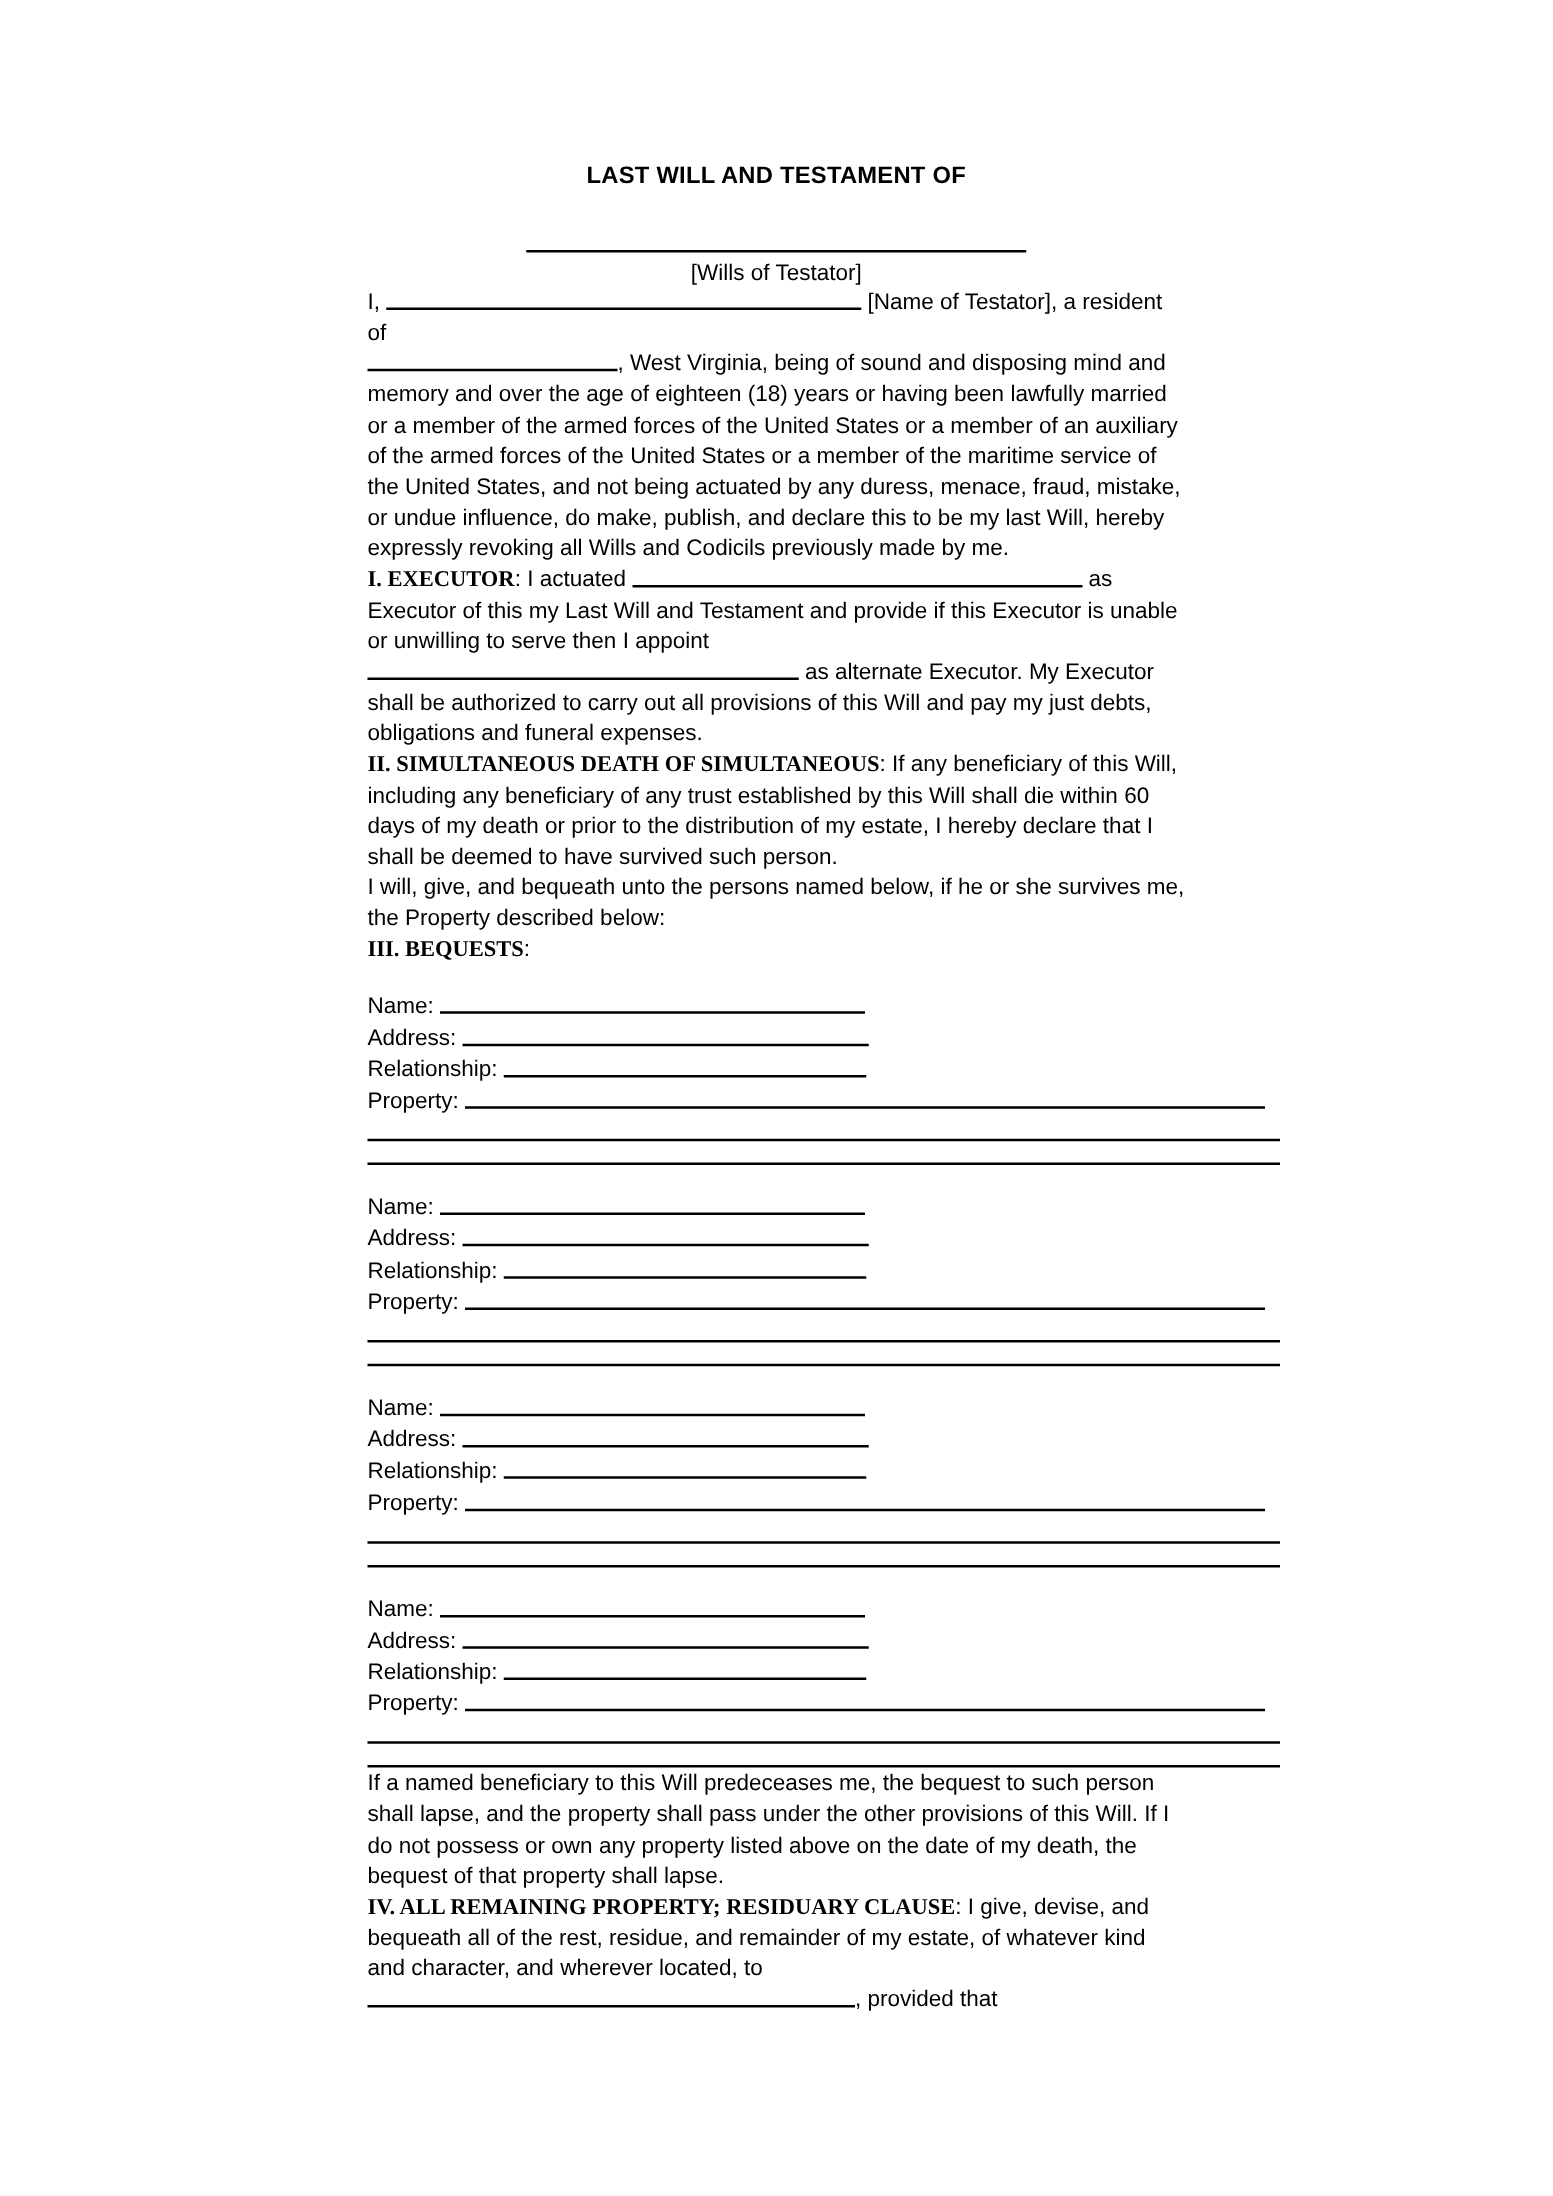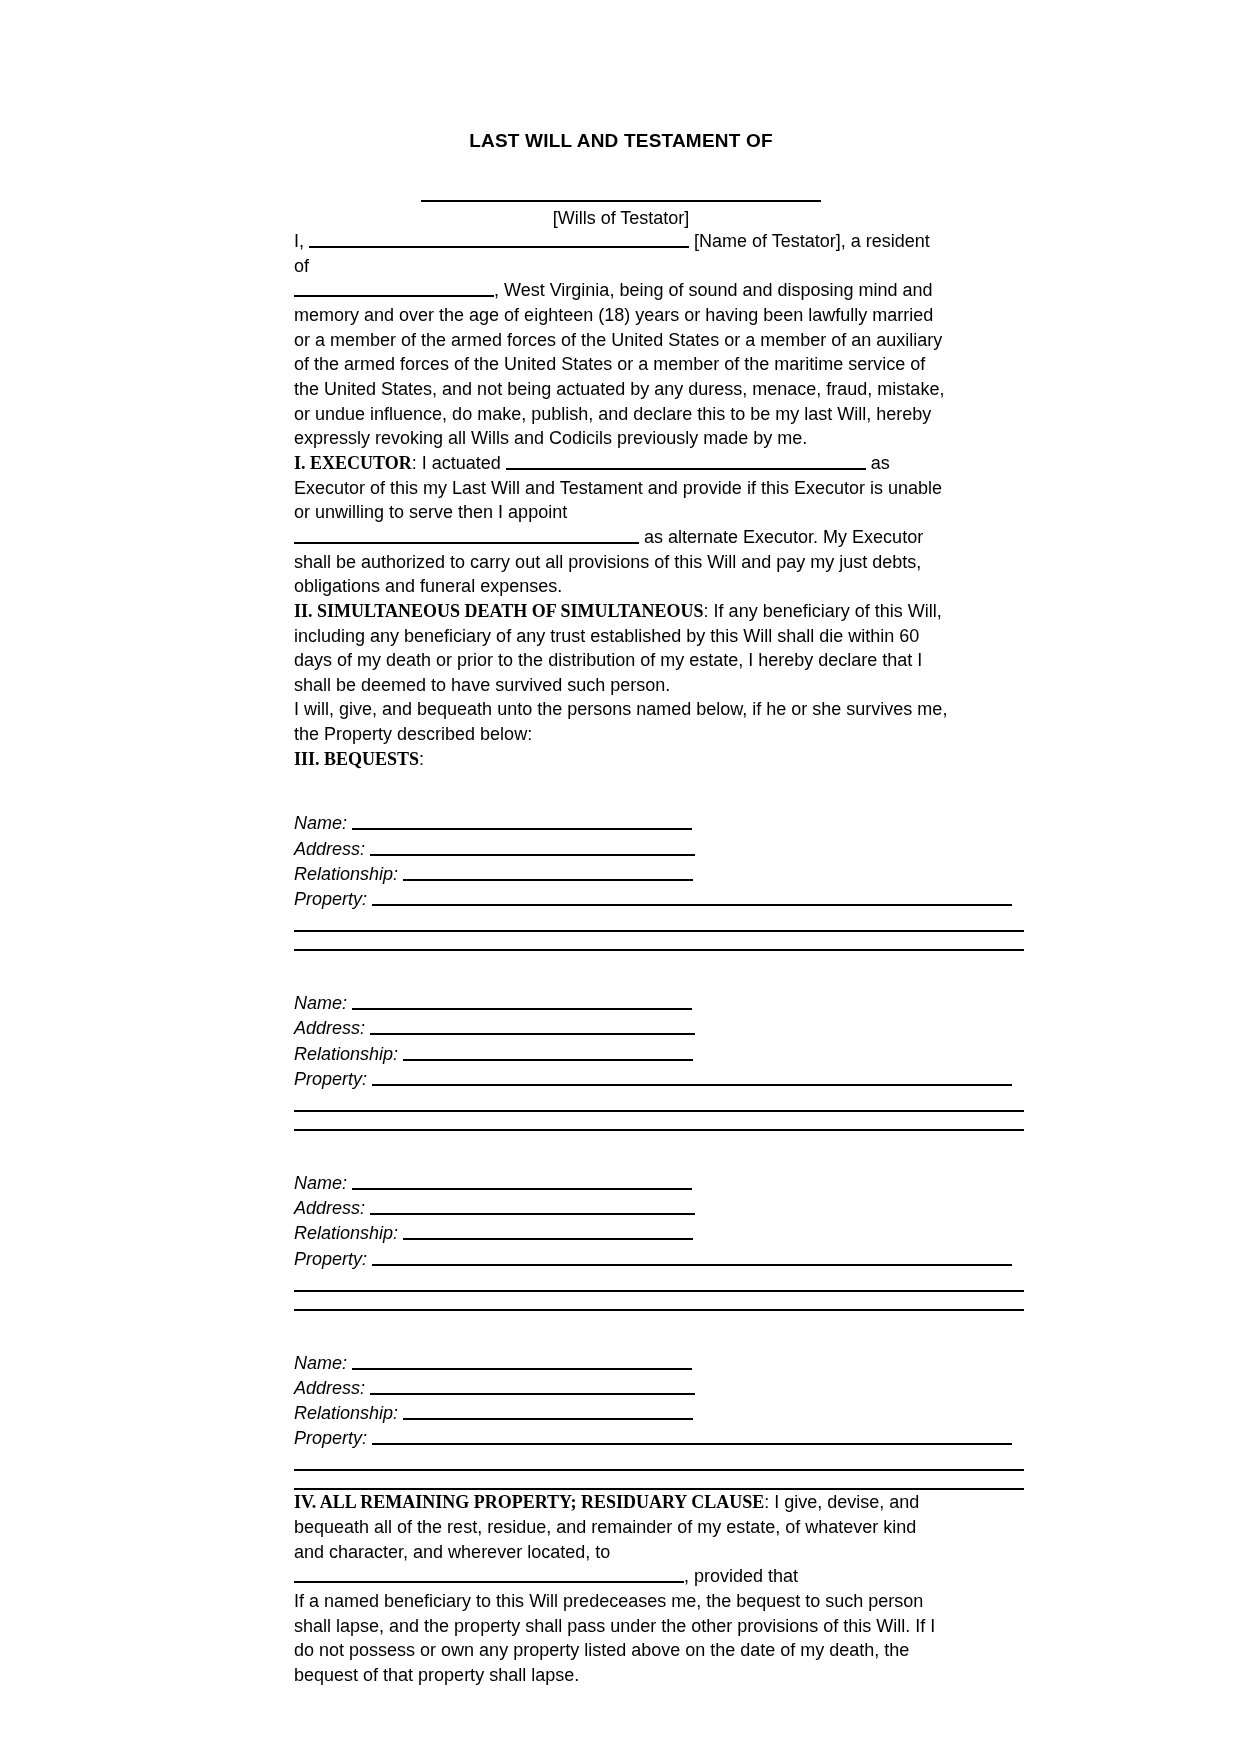--- a/index.html
+++ b/index.html
@@ -61,22 +61,21 @@
     vertical-align: baseline;
     height: 15px;
     margin-bottom: -1px;
   }
   .fill-w380 { width: 380px; }
   .fill-w200 { width: 200px; }
   .fill-w360 { width: 360px; }
   .fill-w345 { width: 345px; }
   .fill-w390 { width: 390px; }
   .bequest-group {
-    margin-top: 40px;
-    font-style: italic;
+    margin-top: 21px;
   }
   .field-row {
     font-size: 18px;
     line-height: 1.40;
     white-space: nowrap;
   }
   .field-label {
     display: inline-block;
   }
   .line-name { width: 340px; }
@@ -205,21 +204,21 @@
       <span class="fill line-relationship"></span>
     </div>
     <div class="field-row">
       <span class="field-label">Property:</span>
       <span class="fill line-property"></span>
     </div>
     <div class="blank-rule"></div>
     <div class="blank-rule second"></div>
   </div>
 
+  <p class="body-text para">If a named beneficiary to this Will predeceases me, the bequest to such person shall lapse, and the property shall pass under the other provisions of this Will. If I do not possess or own any property listed above on the date of my death, the bequest of that property shall lapse.</p>
+
   <p class="body-text para">
     <span class="heading-run">IV.  ALL REMAINING PROPERTY; RESIDUARY CLAUSE</span><span>:  I give, devise, and bequeath all of the rest, residue, and remainder of my estate, of whatever kind and character, and wherever located, to</span>
     <br>
     <span class="fill fill-w390"></span><span>, provided that</span>
   </p>
 
-  <p class="body-text para">If a named beneficiary to this Will predeceases me, the bequest to such person shall lapse, and the property shall pass under the other provisions of this Will. If I do not possess or own any property listed above on the date of my death, the bequest of that property shall lapse.</p>
-
 </div>
 
 </body></html>

